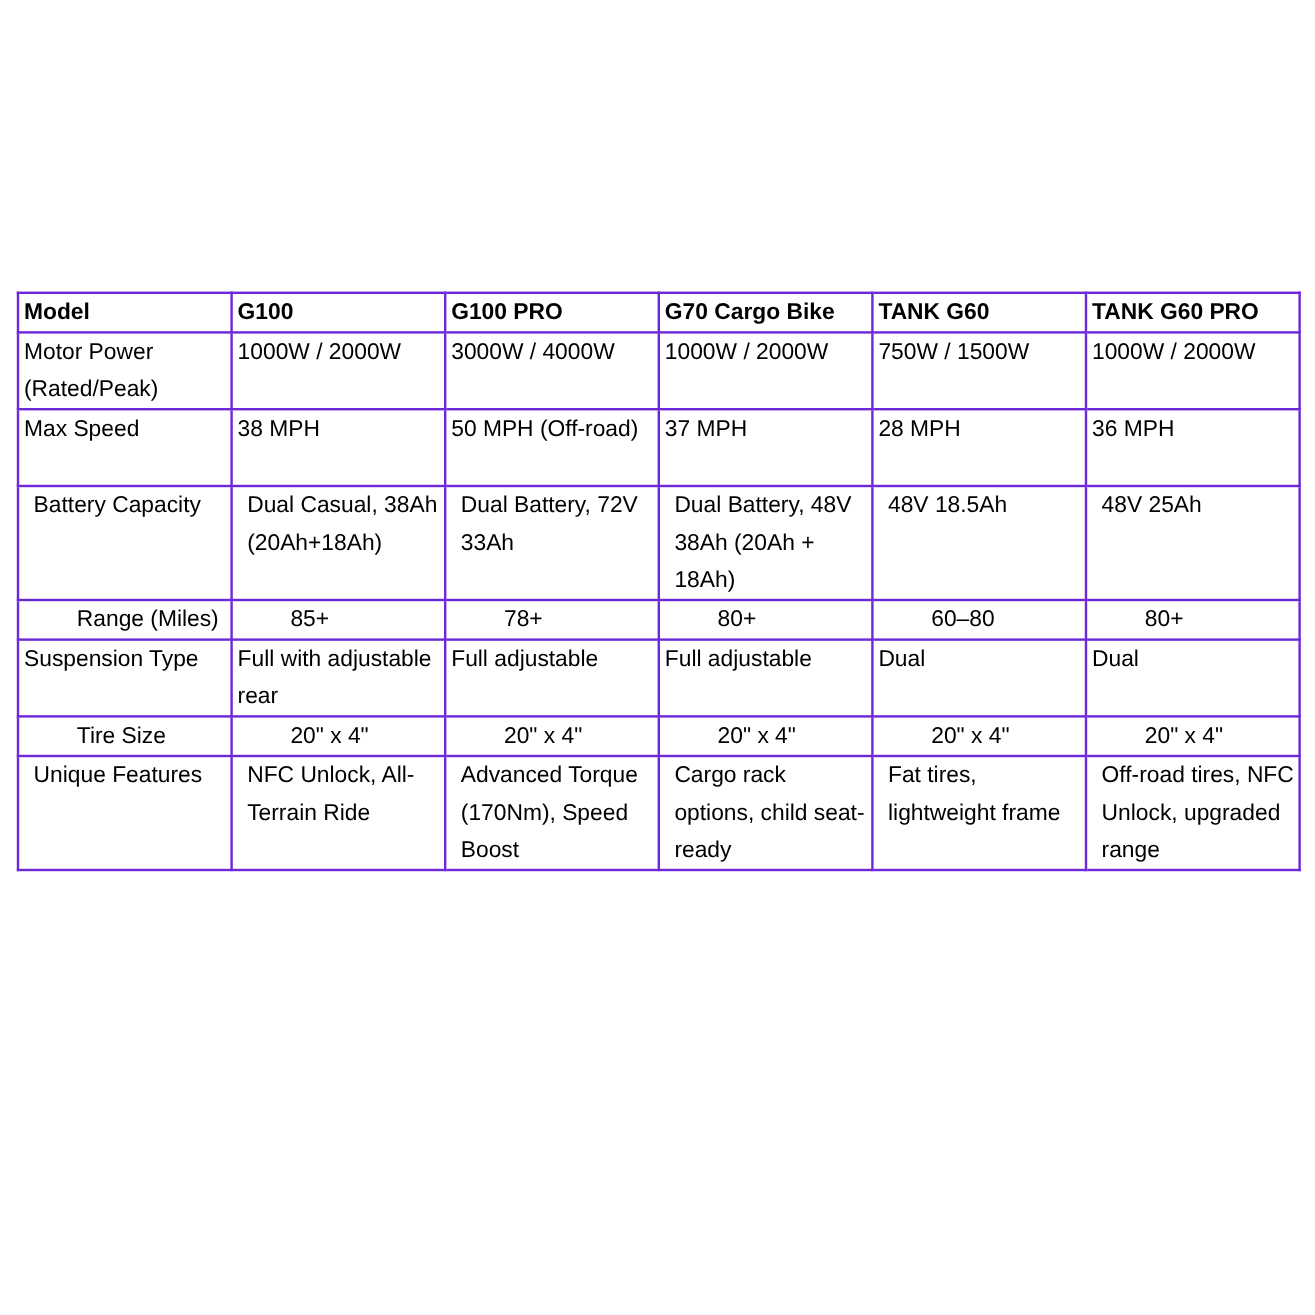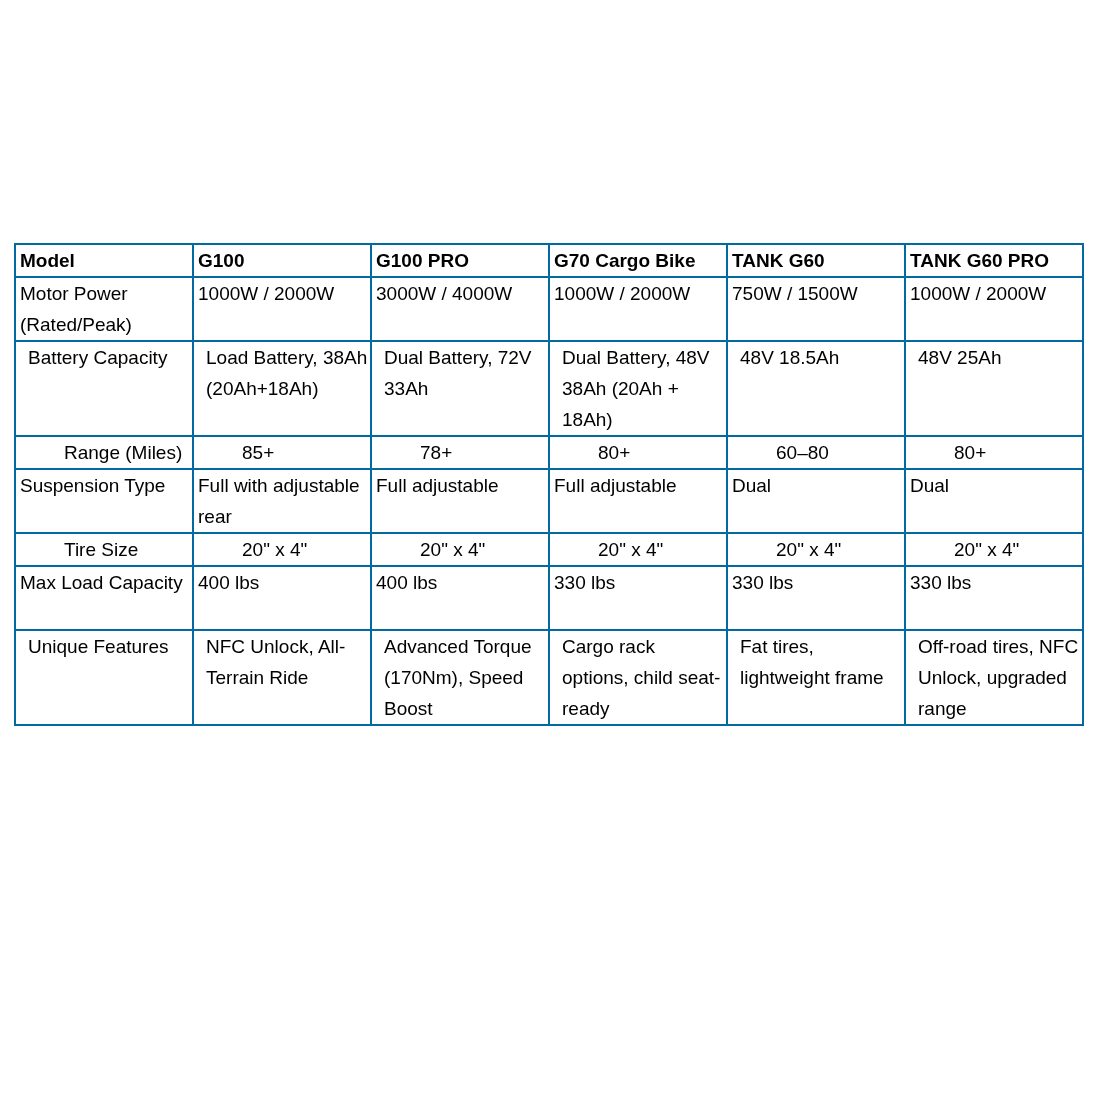--- a/index.html
+++ b/index.html
@@ -21,21 +21,21 @@
   }
   table.spec-table {
     border-collapse: collapse;
     table-layout: fixed;
     width: 1068px;
     background: #ffffff;
   }
   table.spec-table col { width: 178px; }
   table.spec-table th,
   table.spec-table td {
-    border: 2px solid #0369a1;
+    border: 2px solid #6d28d9;
     vertical-align: top;
     text-align: left;
     padding: 0 1px 0 4px;
     font-size: 19px;
     line-height: 31px;
     font-weight: normal;
     overflow: hidden;
     word-wrap: break-word;
   }
   table.spec-table thead th {
@@ -71,23 +71,31 @@
     </thead>
     <tbody>
       <tr class="rh2">
         <th>Motor Power (Rated/Peak)</th>
         <td>1000W / 2000W</td>
         <td>3000W / 4000W</td>
         <td>1000W / 2000W</td>
         <td>750W / 1500W</td>
         <td>1000W / 2000W</td>
       </tr>
+      <tr class="rh2">
+        <th>Max Speed</th>
+        <td>38 MPH</td>
+        <td>50 MPH (Off-road)</td>
+        <td>37 MPH</td>
+        <td>28 MPH</td>
+        <td>36 MPH</td>
+      </tr>
       <tr class="rh3">
         <th>Battery Capacity</th>
-        <td>Load Battery, 38Ah (20Ah+18Ah)</td>
+        <td>Dual Casual, 38Ah (20Ah+18Ah)</td>
         <td>Dual Battery, 72V 33Ah</td>
         <td>Dual Battery, 48V 38Ah (20Ah + 18Ah)</td>
         <td>48V 18.5Ah</td>
         <td>48V 25Ah</td>
       </tr>
       <tr class="rh1">
         <th>Range (Miles)</th>
         <td>85+</td>
         <td>78+</td>
         <td>80+</td>
@@ -103,28 +111,20 @@
         <td>Dual</td>
       </tr>
       <tr class="rh1">
         <th>Tire Size</th>
         <td>20" x 4"</td>
         <td>20" x 4"</td>
         <td>20" x 4"</td>
         <td>20" x 4"</td>
         <td>20" x 4"</td>
       </tr>
-      <tr class="rh2">
-        <th>Max Load Capacity</th>
-        <td>400 lbs</td>
-        <td>400 lbs</td>
-        <td>330 lbs</td>
-        <td>330 lbs</td>
-        <td>330 lbs</td>
-      </tr>
       <tr class="rh3">
         <th>Unique Features</th>
         <td>NFC Unlock, All-Terrain Ride</td>
         <td>Advanced Torque (170Nm), Speed Boost</td>
         <td>Cargo rack options, child seat-ready</td>
         <td>Fat tires, lightweight frame</td>
         <td>Off-road tires, NFC Unlock, upgraded range</td>
       </tr>
     </tbody>
   </table>

